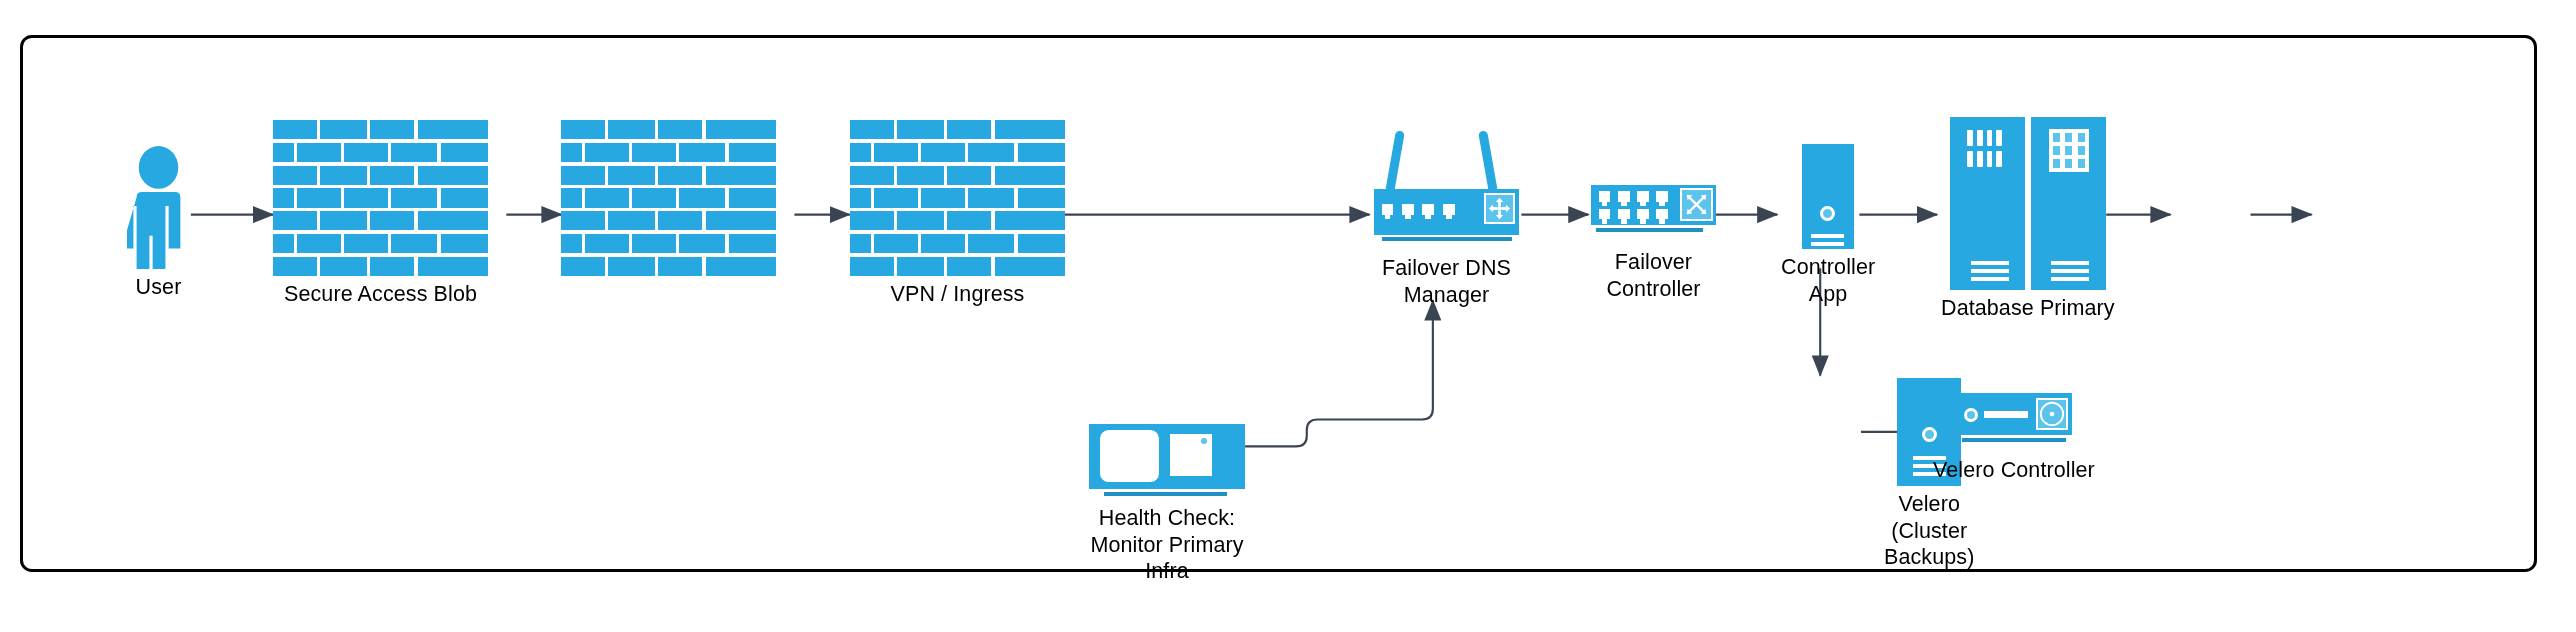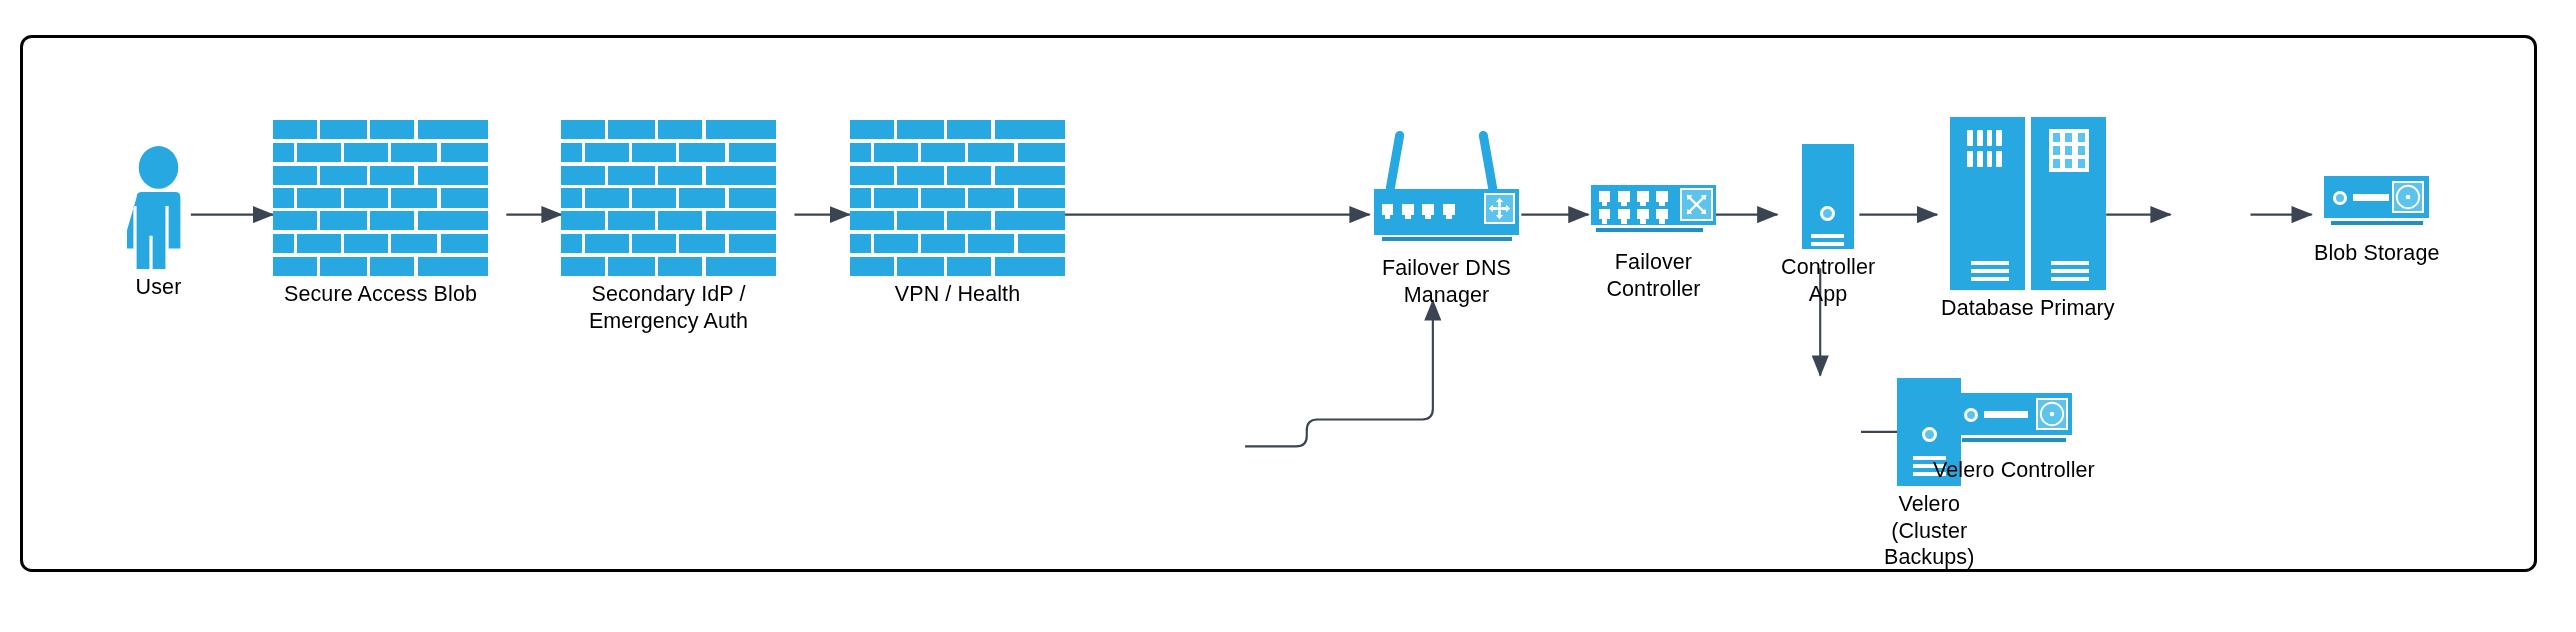--- a/index.html
+++ b/index.html
@@ -478,22 +478,20 @@
           <i class="brick" style="width:47px"></i>
           <i class="brick" style="width:48px"></i>
         </div>
       <div class="brick-row">
           <i class="brick" style="width:44px"></i>
           <i class="brick" style="width:47px"></i>
           <i class="brick" style="width:44px"></i>
           <i class="brick" style="width:70px"></i>
         </div>
     </div>
-    <div class="node-label">Secondary IdP /
-Emergency Auth</div>
   </div>
 
   <div class="node" style="left:850px; top:120px;">
     <div class="node-icon firewall-icon">
       <div class="brick-row">
           <i class="brick" style="width:44px"></i>
           <i class="brick" style="width:47px"></i>
           <i class="brick" style="width:44px"></i>
           <i class="brick" style="width:70px"></i>
         </div>
@@ -530,21 +528,21 @@
           <i class="brick" style="width:47px"></i>
           <i class="brick" style="width:48px"></i>
         </div>
       <div class="brick-row">
           <i class="brick" style="width:44px"></i>
           <i class="brick" style="width:47px"></i>
           <i class="brick" style="width:44px"></i>
           <i class="brick" style="width:70px"></i>
         </div>
     </div>
-    <div class="node-label">VPN / Health</div>
+    <div class="node-label">VPN / Ingress</div>
   </div>
 
   <div class="node" style="left:1374px; top:137px;">
     <div class="node-icon router-icon">
       <div class="router-antenna left"></div>
       <div class="router-antenna right"></div>
       <div class="router-body">
         <div class="port" style="left:7.5px;  top:15px;"></div>
         <div class="port" style="left:28px;  top:15px;"></div>
         <div class="port" style="left:48px;  top:15px;"></div>
@@ -647,39 +645,35 @@
             <i></i>
             <i></i>
             <i></i>
           </div>
       </div>
     </div>
     <div class="node-label">Database Primary</div>
   </div>
 
 
-  <div class="node" style="left:2314px; top:176px;">
-    <div class="node-icon storage-icon">
-      <div class="storage-body">
-        <div class="storage-led"></div>
-        <div class="storage-bar"></div>
-        <div class="storage-disk">
-          <svg viewBox="0 0 60 60" width="28" height="28" style="display:block;margin:0 auto;">
-            <circle cx="30" cy="30" r="24" fill="none" stroke="#ffffff" stroke-width="4"></circle>
-            <path d="M30,12 a18,18 0 0 1 0,36 a11,11 0 0 0 0,-36 z" fill="#ffffff"></path>
-            <path d="M30,12 a18,18 0 0 0 0,36 a11,11 0 0 1 0,-36 z" fill="#ffffff"></path>
-            <circle cx="30" cy="30" r="5" fill="#ffffff"></circle>
-          </svg>
+
+  <div class="node" style="left:1089px; top:424px;">
+    <div class="node-icon monitor-icon">
+      <div class="monitor-body">
+        <div class="monitor-screen"></div>
+        <div class="monitor-device">
+          <div class="monitor-dot"></div>
         </div>
       </div>
-      <div class="storage-underline"></div>
-    </div>
-    <div class="node-label">Blob Storage</div>
-  </div>
-
+      <div class="monitor-underline"></div>
+    </div>
+    <div class="node-label">Health Check:
+Monitor Primary
+Infra</div>
+  </div>
 
   <div class="node" style="left:1884px; top:378px;">
     <div class="node-icon server-icon" style="width:64px; height:108px;">
       <div class="srv-ring" style="left:25px; top:49px;"></div>
       <div class="srv-lines" style="left:16px; top:78px;">
           <i></i>
           <i></i>
           <i></i>
         </div>
     </div>

